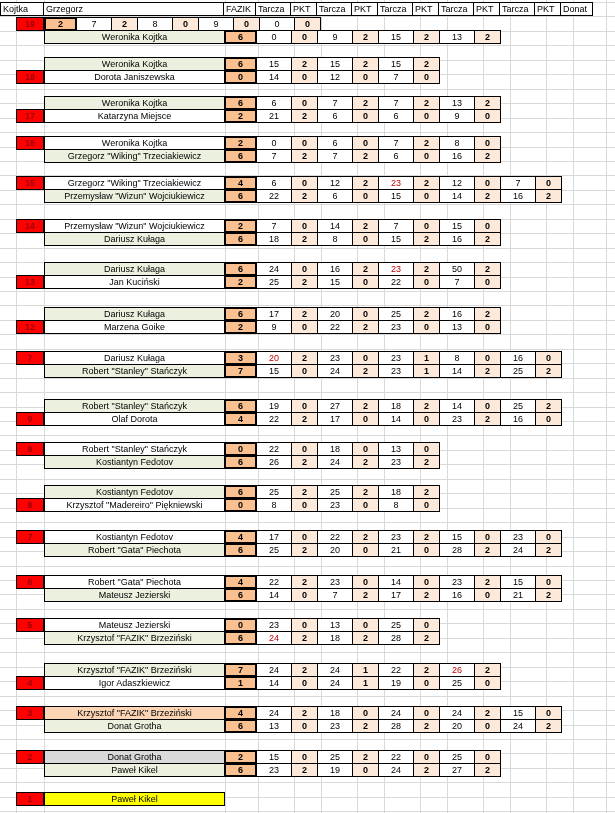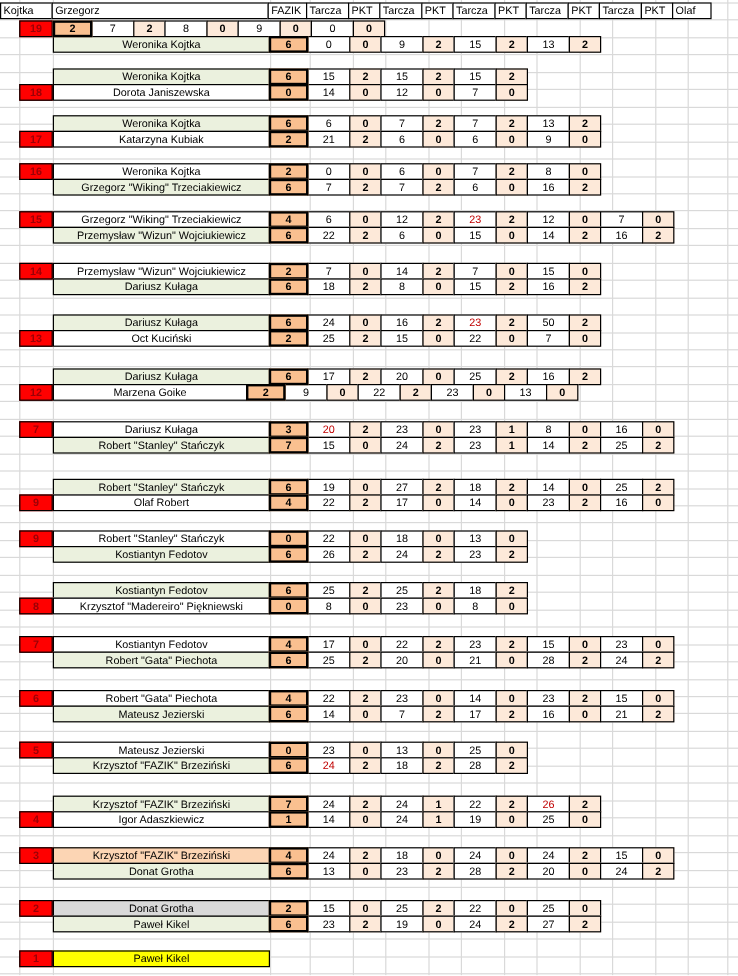--- a/index.html
+++ b/index.html
@@ -115,21 +115,21 @@
       <div class="cell hdrcell" style="width: 36px;">Tarcza</div>
       <div class="cell hdrcell" style="width: 27px;">PKT</div>
       <div class="cell hdrcell" style="width: 36px;">Tarcza</div>
       <div class="cell hdrcell" style="width: 27px;">PKT</div>
       <div class="cell hdrcell" style="width: 36px;">Tarcza</div>
       <div class="cell hdrcell" style="width: 27px;">PKT</div>
       <div class="cell hdrcell" style="width: 36px;">Tarcza</div>
       <div class="cell hdrcell" style="width: 27px;">PKT</div>
       <div class="cell hdrcell" style="width: 36px;">Tarcza</div>
       <div class="cell hdrcell" style="width: 27px;">PKT</div>
-      <div class="cell hdrcell" style="width: 33px;">Olaf</div>
+      <div class="cell hdrcell" style="width: 33px;">Donat</div>
     </div>
   <div id="blocks">
       <div class="block" style="left: 44px; top: 17px;">
         <div class="place" style="left: -28px; top: 0px; background: rgb(255, 0, 0); color: rgb(156, 0, 6);">19</div>
         <div class="mrow">
           <div class="cell suma" style="width: 33px; background: rgb(250, 192, 144);">2</div>
           <div class="cell" style="width: 36px;">7</div>
           <div class="cell pkt" style="width: 27px; background: rgb(253, 233, 217);">2</div>
           <div class="cell" style="width: 36px;">8</div>
           <div class="cell pkt" style="width: 27px; background: rgb(253, 233, 217);">0</div>
@@ -182,21 +182,21 @@
           <div class="cell" style="width: 36px;">6</div>
           <div class="cell pkt" style="width: 27px; background: rgb(253, 233, 217);">0</div>
           <div class="cell" style="width: 36px;">7</div>
           <div class="cell pkt" style="width: 27px; background: rgb(253, 233, 217);">2</div>
           <div class="cell" style="width: 36px;">7</div>
           <div class="cell pkt" style="width: 27px; background: rgb(253, 233, 217);">2</div>
           <div class="cell" style="width: 36px;">13</div>
           <div class="cell pkt" style="width: 27px; background: rgb(253, 233, 217);">2</div>
         </div>
         <div class="mrow">
-          <div class="cell" style="width: 181px; background: rgb(255, 255, 255);">Katarzyna Kubiak</div>
+          <div class="cell" style="width: 181px; background: rgb(255, 255, 255);">Katarzyna Miejsce</div>
           <div class="cell suma" style="width: 33px; background: rgb(250, 192, 144);">2</div>
           <div class="cell" style="width: 36px;">21</div>
           <div class="cell pkt" style="width: 27px; background: rgb(253, 233, 217);">2</div>
           <div class="cell" style="width: 36px;">6</div>
           <div class="cell pkt" style="width: 27px; background: rgb(253, 233, 217);">0</div>
           <div class="cell" style="width: 36px;">6</div>
           <div class="cell pkt" style="width: 27px; background: rgb(253, 233, 217);">0</div>
           <div class="cell" style="width: 36px;">9</div>
           <div class="cell pkt" style="width: 27px; background: rgb(253, 233, 217);">0</div>
         </div>
@@ -294,21 +294,21 @@
           <div class="cell" style="width: 36px;">24</div>
           <div class="cell pkt" style="width: 27px; background: rgb(253, 233, 217);">0</div>
           <div class="cell" style="width: 36px;">16</div>
           <div class="cell pkt" style="width: 27px; background: rgb(253, 233, 217);">2</div>
           <div class="cell" style="width: 36px; color: rgb(192, 0, 0);">23</div>
           <div class="cell pkt" style="width: 27px; background: rgb(253, 233, 217);">2</div>
           <div class="cell" style="width: 36px;">50</div>
           <div class="cell pkt" style="width: 27px; background: rgb(253, 233, 217);">2</div>
         </div>
         <div class="mrow">
-          <div class="cell" style="width: 181px; background: rgb(255, 255, 255);">Oct Kuciński</div>
+          <div class="cell" style="width: 181px; background: rgb(255, 255, 255);">Jan Kuciński</div>
           <div class="cell suma" style="width: 33px; background: rgb(250, 192, 144);">2</div>
           <div class="cell" style="width: 36px;">25</div>
           <div class="cell pkt" style="width: 27px; background: rgb(253, 233, 217);">2</div>
           <div class="cell" style="width: 36px;">15</div>
           <div class="cell pkt" style="width: 27px; background: rgb(253, 233, 217);">0</div>
           <div class="cell" style="width: 36px;">22</div>
           <div class="cell pkt" style="width: 27px; background: rgb(253, 233, 217);">0</div>
           <div class="cell" style="width: 36px;">7</div>
           <div class="cell pkt" style="width: 27px; background: rgb(253, 233, 217);">0</div>
         </div>
@@ -321,21 +321,21 @@
           <div class="cell" style="width: 36px;">17</div>
           <div class="cell pkt" style="width: 27px; background: rgb(253, 233, 217);">2</div>
           <div class="cell" style="width: 36px;">20</div>
           <div class="cell pkt" style="width: 27px; background: rgb(253, 233, 217);">0</div>
           <div class="cell" style="width: 36px;">25</div>
           <div class="cell pkt" style="width: 27px; background: rgb(253, 233, 217);">2</div>
           <div class="cell" style="width: 36px;">16</div>
           <div class="cell pkt" style="width: 27px; background: rgb(253, 233, 217);">2</div>
         </div>
         <div class="mrow">
-          <div class="cell" style="width: 162px; background: rgb(255, 255, 255);">Marzena Goike</div>
+          <div class="cell" style="width: 181px; background: rgb(255, 255, 255);">Marzena Goike</div>
           <div class="cell suma" style="width: 33px; background: rgb(250, 192, 144);">2</div>
           <div class="cell" style="width: 36px;">9</div>
           <div class="cell pkt" style="width: 27px; background: rgb(253, 233, 217);">0</div>
           <div class="cell" style="width: 36px;">22</div>
           <div class="cell pkt" style="width: 27px; background: rgb(253, 233, 217);">2</div>
           <div class="cell" style="width: 36px;">23</div>
           <div class="cell pkt" style="width: 27px; background: rgb(253, 233, 217);">0</div>
           <div class="cell" style="width: 36px;">13</div>
           <div class="cell pkt" style="width: 27px; background: rgb(253, 233, 217);">0</div>
         </div>
@@ -381,21 +381,21 @@
           <div class="cell" style="width: 36px;">27</div>
           <div class="cell pkt" style="width: 27px; background: rgb(253, 233, 217);">2</div>
           <div class="cell" style="width: 36px;">18</div>
           <div class="cell pkt" style="width: 27px; background: rgb(253, 233, 217);">2</div>
           <div class="cell" style="width: 36px;">14</div>
           <div class="cell pkt" style="width: 27px; background: rgb(253, 233, 217);">0</div>
           <div class="cell" style="width: 36px;">25</div>
           <div class="cell pkt" style="width: 27px; background: rgb(253, 233, 217);">2</div>
         </div>
         <div class="mrow">
-          <div class="cell" style="width: 181px; background: rgb(255, 255, 255);">Olaf Robert</div>
+          <div class="cell" style="width: 181px; background: rgb(255, 255, 255);">Olaf Dorota</div>
           <div class="cell suma" style="width: 33px; background: rgb(250, 192, 144);">4</div>
           <div class="cell" style="width: 36px;">22</div>
           <div class="cell pkt" style="width: 27px; background: rgb(253, 233, 217);">2</div>
           <div class="cell" style="width: 36px;">17</div>
           <div class="cell pkt" style="width: 27px; background: rgb(253, 233, 217);">0</div>
           <div class="cell" style="width: 36px;">14</div>
           <div class="cell pkt" style="width: 27px; background: rgb(253, 233, 217);">0</div>
           <div class="cell" style="width: 36px;">23</div>
           <div class="cell pkt" style="width: 27px; background: rgb(253, 233, 217);">2</div>
           <div class="cell" style="width: 36px;">16</div>

